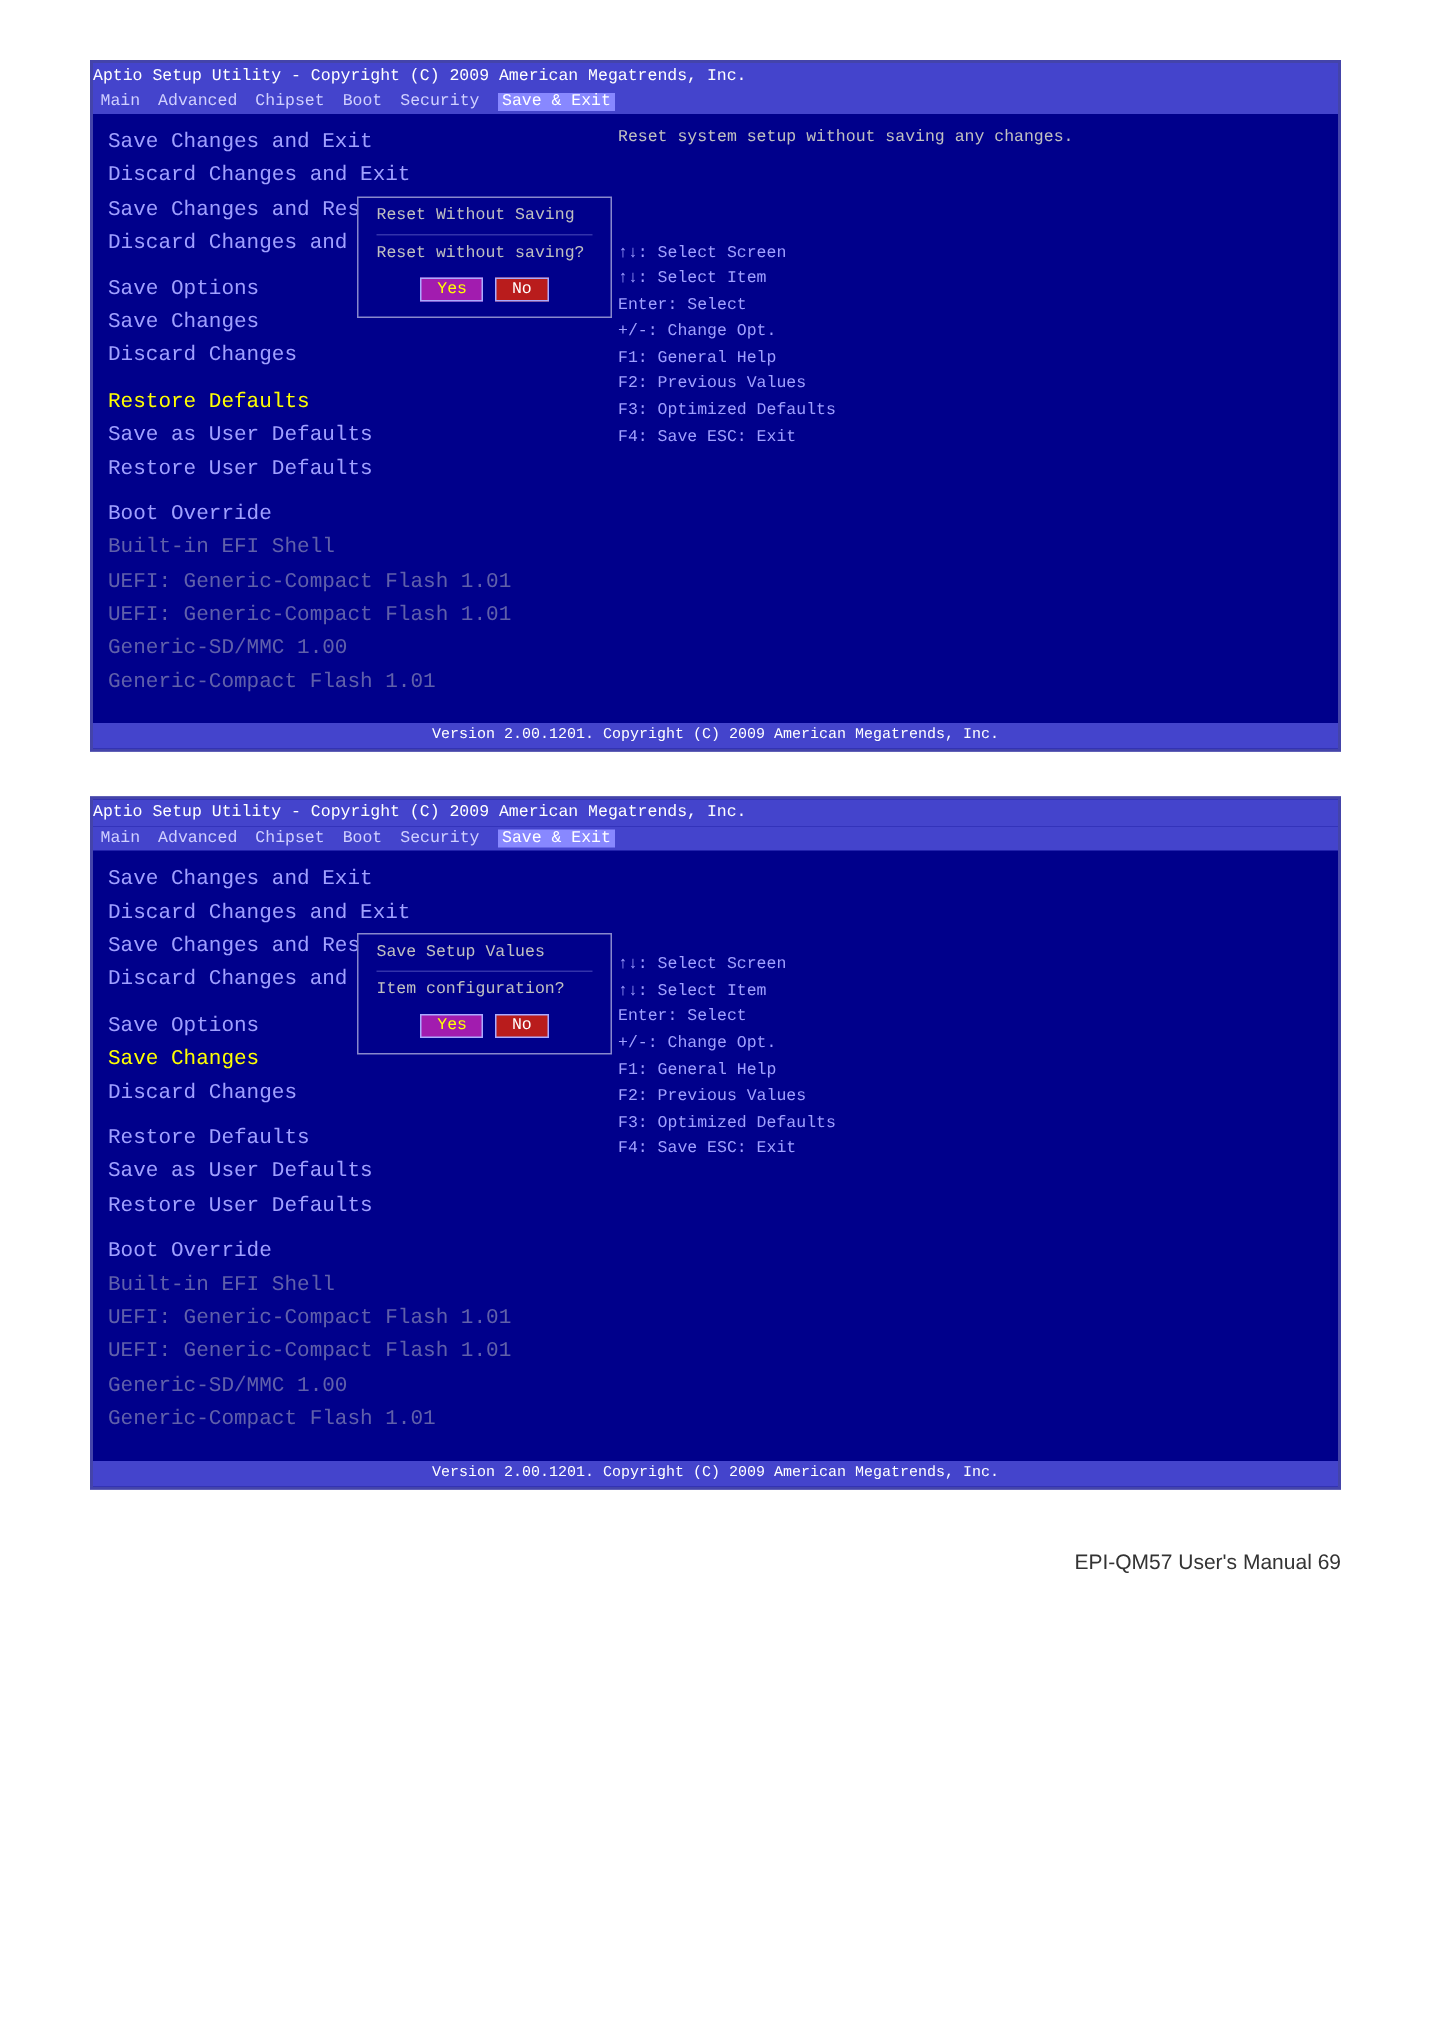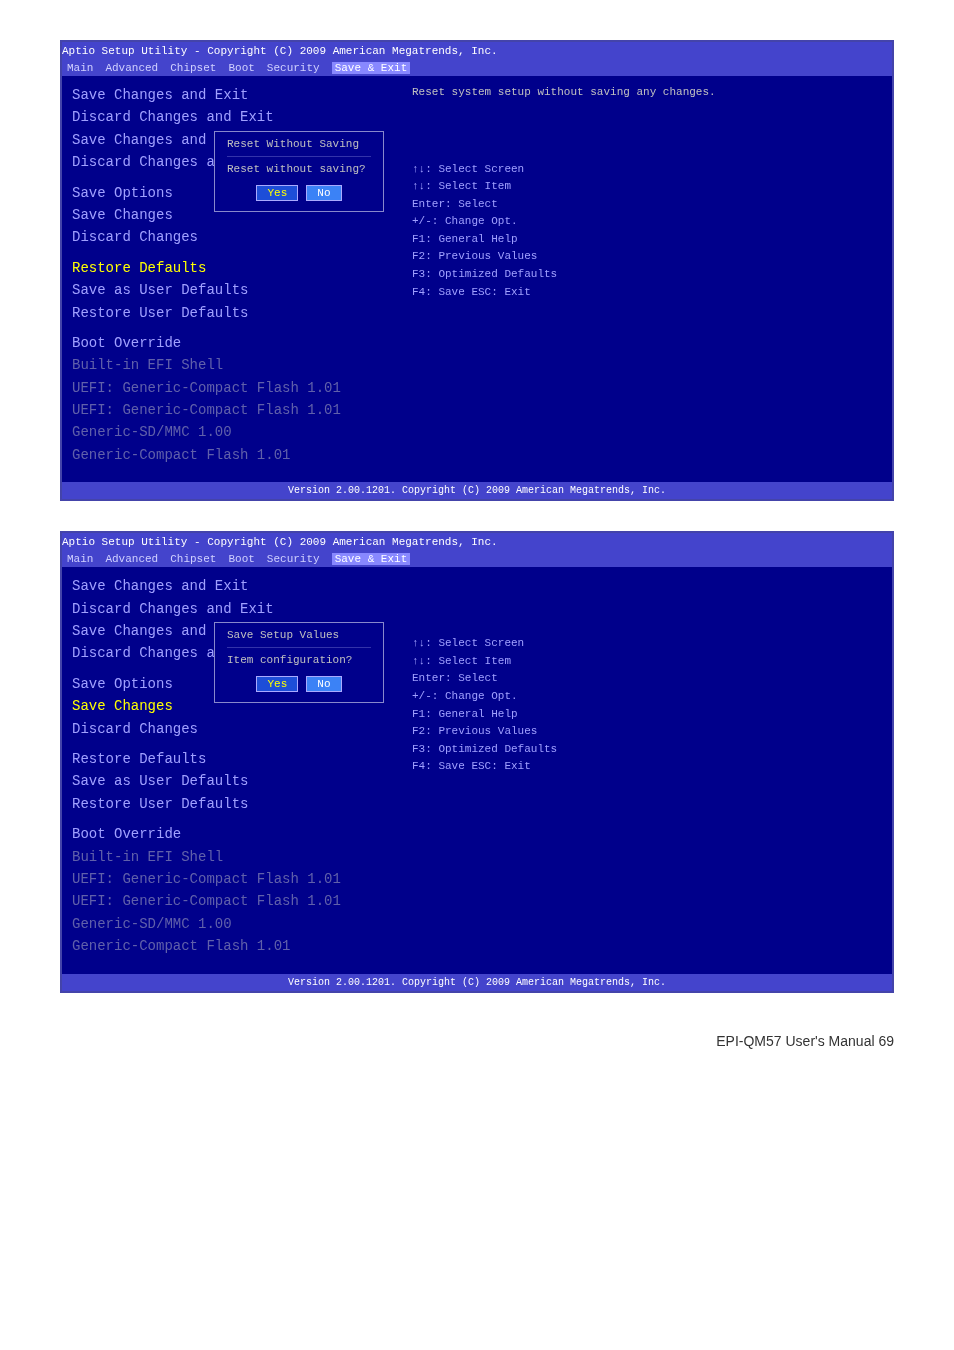--- a/index.html
+++ b/index.html
@@ -112,21 +112,21 @@
       color: #ffffff;
       text-align: center;
       padding: 3px 0;
       font-size: 10px;
     }
 
     
     .bios-dialog {
       position: absolute;
       top: 55px;
-      left: 152px;
+      left: 176px;
       background: #00008b;
       border: 1px solid #8888cc;
       padding: 6px 12px 10px 12px;
       z-index: 10;
       min-width: 170px;
     }
 
     .bios-dialog .dialog-title {
       color: #c0c0c0;
       font-size: 11px;
@@ -140,33 +140,33 @@
       margin-bottom: 10px;
     }
 
     .bios-dialog .dialog-buttons {
       display: flex;
       gap: 8px;
       justify-content: center;
     }
 
     .bios-dialog .dialog-btn {
-      background: #3b82f6;
+      background: #b91c1c;
       color: #ffffff;
       border: 1px solid #aaaaff;
       padding: 1px 10px;
       font-size: 11px;
       font-family: 'Courier New', Courier, monospace;
       cursor: pointer;
       min-width: 32px;
       text-align: center;
     }
 
     .bios-dialog .dialog-btn.selected {
-      background: #1d4ed8;
+      background: #a21caf;
       color: #ffff00;
     }
 
     .divider-line {
       border: none;
       border-top: 1px solid #3333aa;
       margin: 6px 0;
     }
 
     

